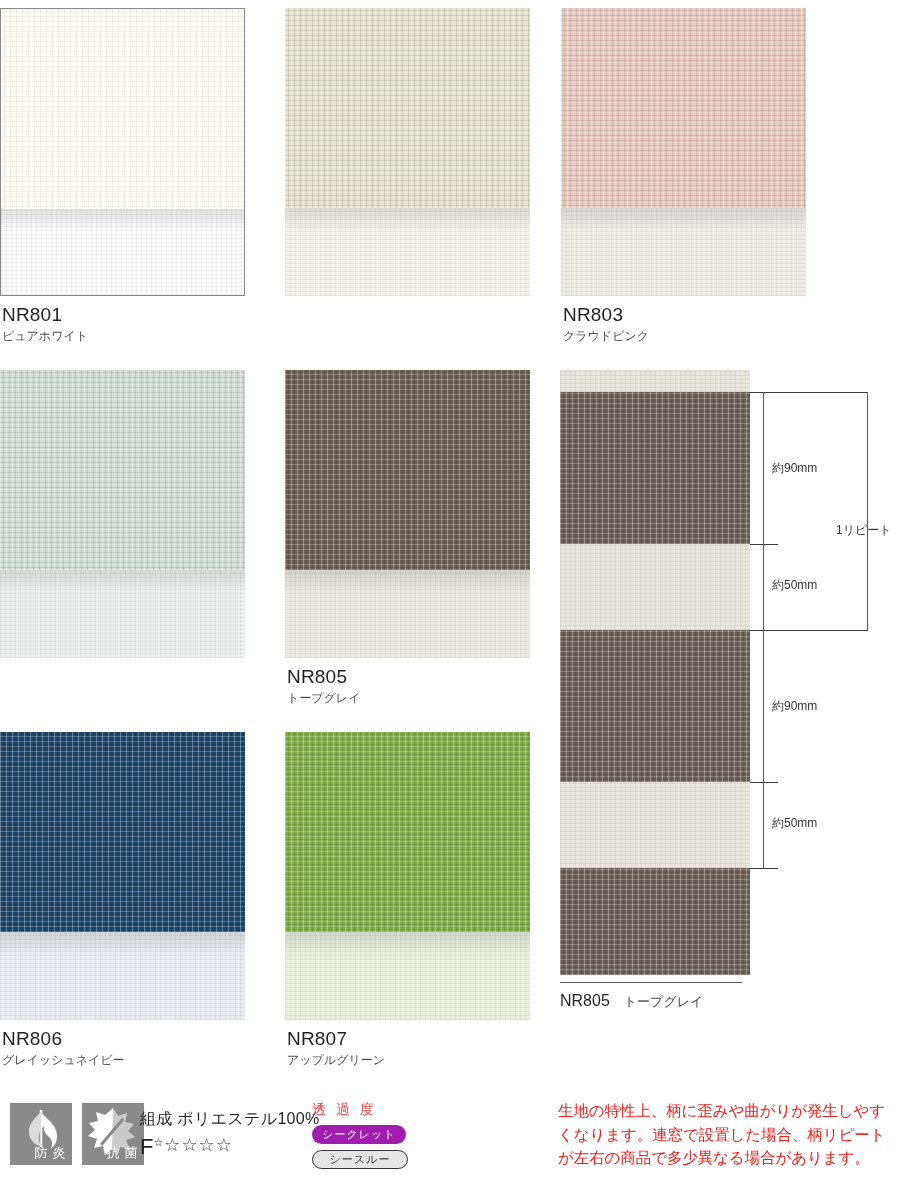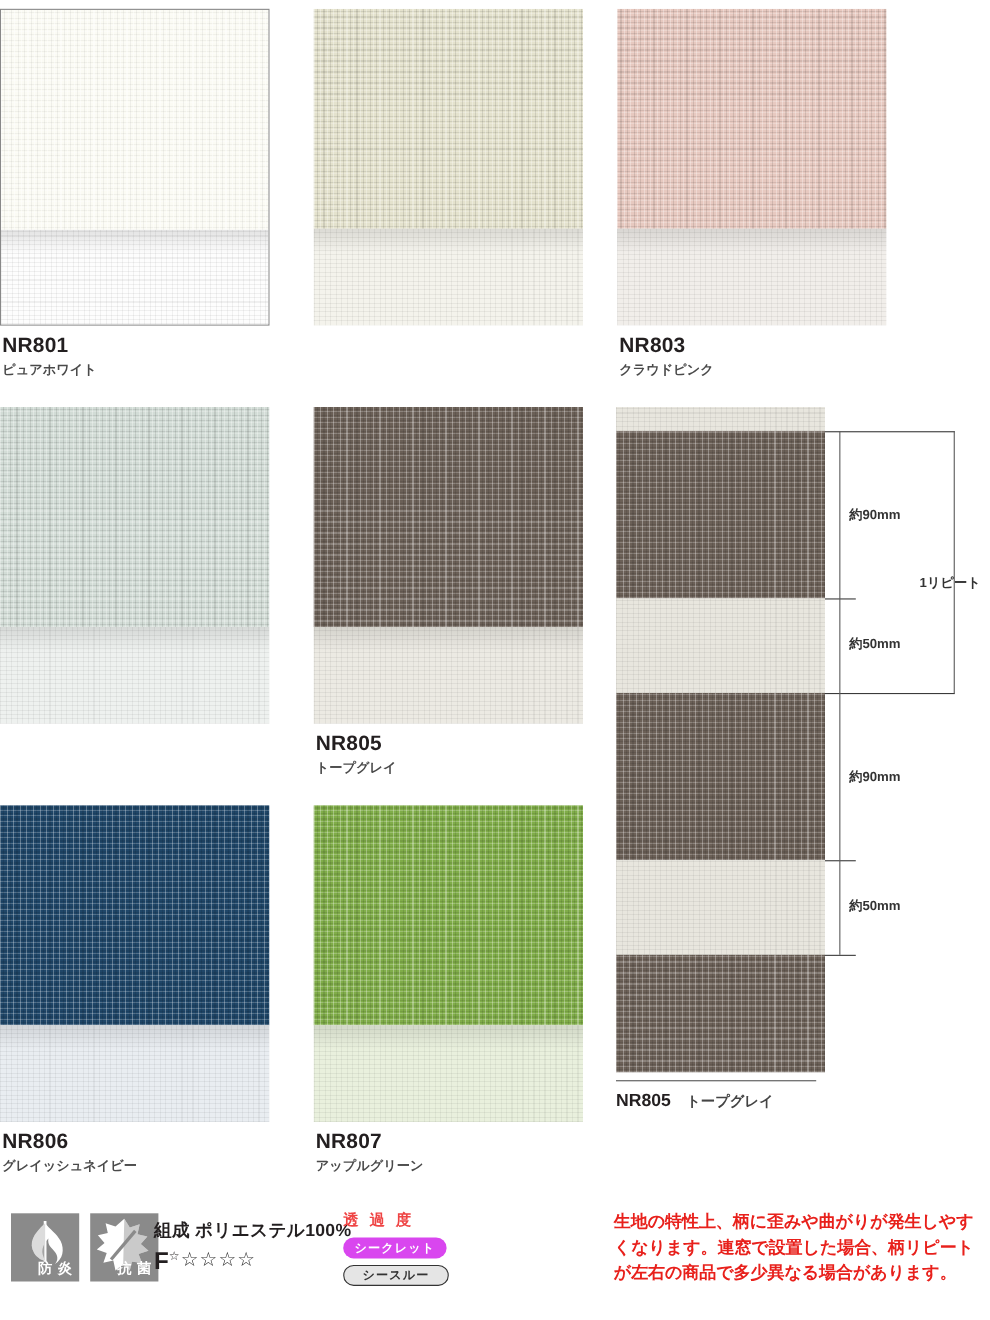--- a/index.html
+++ b/index.html
@@ -4,21 +4,21 @@
 <style>
   html,body{margin:0;padding:0;}
   body{
     width:900px;height:1200px;
     background:#ffffff;
     font-family:"Liberation Sans","DejaVu Sans",sans-serif;
     color:#231f20;
     position:relative;
     overflow:hidden;
   }
-  .page{position:relative;width:900px;height:1200px;font-weight:bold;}
+  .page{position:relative;width:900px;height:1200px;}
 
   
   .grid{position:absolute;left:0;top:0;width:556px;}
   .cell{position:absolute;width:245px;}
   .swatch{
     position:relative;width:245px;height:288px;
     overflow:hidden;background:#fff;
   }
   .swatch.bordered{border:1px solid #888;width:243px;height:286px;}
   .solid{position:absolute;left:0;right:0;top:0;height:200px;}
@@ -103,21 +103,21 @@
   .compo .fsup{font-size:11px;line-height:1;color:#231f20;margin-top:1px;}
   .compo .stars{font-size:18px;line-height:1;color:#333;letter-spacing:1px;margin-left:1px;}
 
   .trans{position:absolute;left:312px;top:6px;}
   .trans .ttitle{font-size:14px;color:#ef4444;letter-spacing:3px;}
   .pill{
     width:94px;height:19px;border-radius:10px;margin-top:6px;
     font-size:11px;display:flex;align-items:center;justify-content:center;
     letter-spacing:1px;
   }
-  .pill.on{background:#d946ef;color:#fff;}
+  .pill.on{background:#a21caf;color:#fff;}
   .pill.off{background:#e5e5e5;color:#333;border:1px solid #333;height:17px;}
 
   .note{position:absolute;left:558px;top:4px;width:340px;}
   .note p{margin:0;color:#e8201b;font-size:15.5px;line-height:1.52;letter-spacing:-.1px;}
 </style>
 </head>
 <body>
 
 <div class="page">
 

